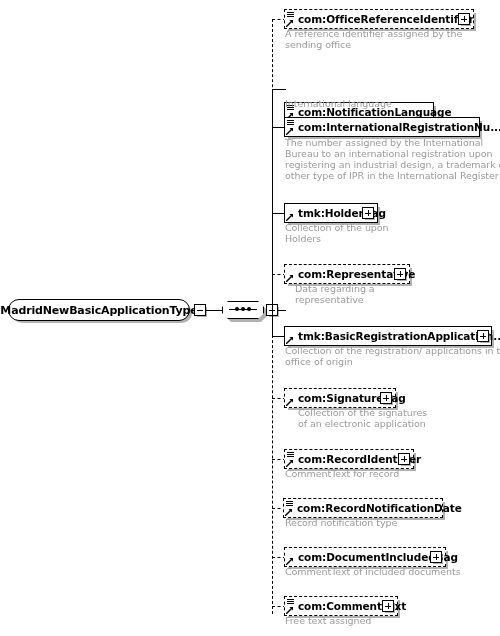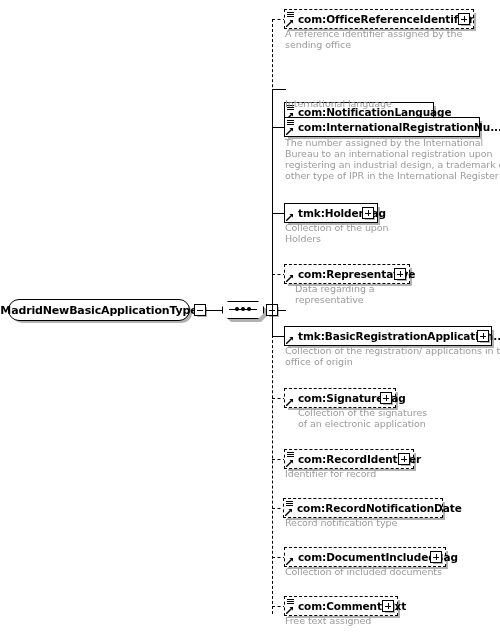--- a/index.html
+++ b/index.html
@@ -245,21 +245,21 @@
         <i></i>
         <i></i>
       </span>
     <svg class="el-arrow" viewBox="0 0 8 8">
       <path d="M0 8 L6 2" stroke="#000" stroke-width="1.4" fill="none"></path>
       <path d="M7 1 L7 4.5 L3.5 1 Z" fill="#000"></path>
     </svg>
     <span class="label">com:RecordIdentifier</span>
   </div>
   <div class="toggle plus" style="left:398px;top:453px;"></div>
-  <div class="doc" style="left:285px;top:468px;">Identifier for record</div>
+  <div class="doc" style="left:285px;top:468px;">CommentText for record</div>
 
   <div class="elem optional" style="left:283px;top:498px;width:160px;">
     <span class="el-icon">
         <i></i>
         <i></i>
         <i></i>
       </span>
     <svg class="el-arrow" viewBox="0 0 8 8">
       <path d="M0 8 L6 2" stroke="#000" stroke-width="1.4" fill="none"></path>
       <path d="M7 1 L7 4.5 L3.5 1 Z" fill="#000"></path>
@@ -269,21 +269,21 @@
   <div class="doc" style="left:285px;top:517px;">Record notification type</div>
 
   <div class="elem optional" style="left:284px;top:547px;width:162px;">
     <svg class="el-arrow" viewBox="0 0 8 8">
       <path d="M0 8 L6 2" stroke="#000" stroke-width="1.4" fill="none"></path>
       <path d="M7 1 L7 4.5 L3.5 1 Z" fill="#000"></path>
     </svg>
     <span class="label">com:DocumentIncludedBag</span>
   </div>
   <div class="toggle plus" style="left:430px;top:551px;"></div>
-  <div class="doc" style="left:285px;top:566px;">Collection of included documents</div>
+  <div class="doc" style="left:285px;top:566px;">CommentText of included documents</div>
 
   <div class="elem optional" style="left:284px;top:596px;width:114px;">
     <span class="el-icon">
         <i></i>
         <i></i>
         <i></i>
       </span>
     <svg class="el-arrow" viewBox="0 0 8 8">
       <path d="M0 8 L6 2" stroke="#000" stroke-width="1.4" fill="none"></path>
       <path d="M7 1 L7 4.5 L3.5 1 Z" fill="#000"></path>

